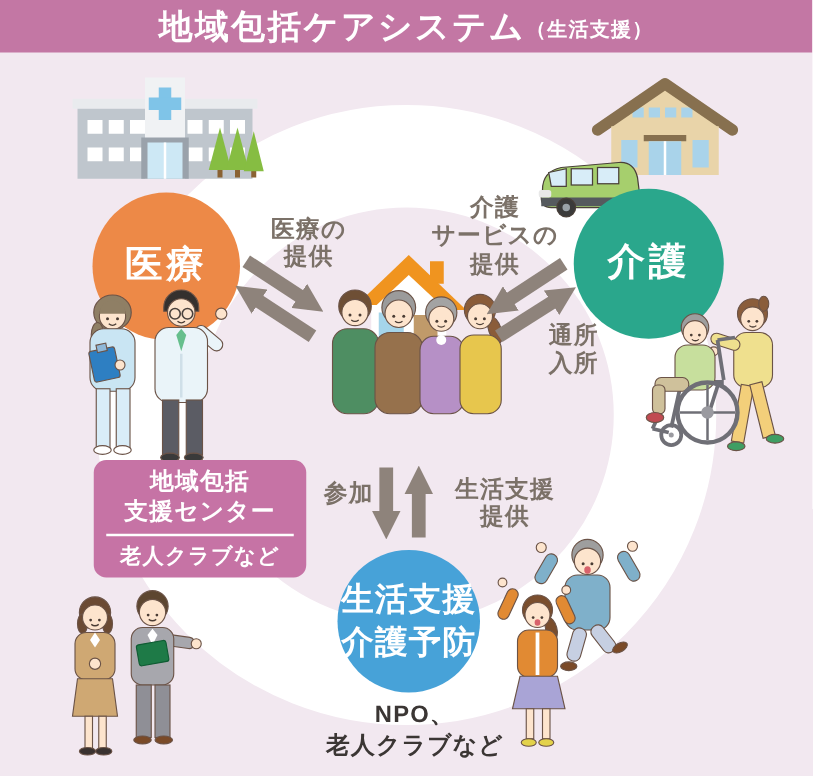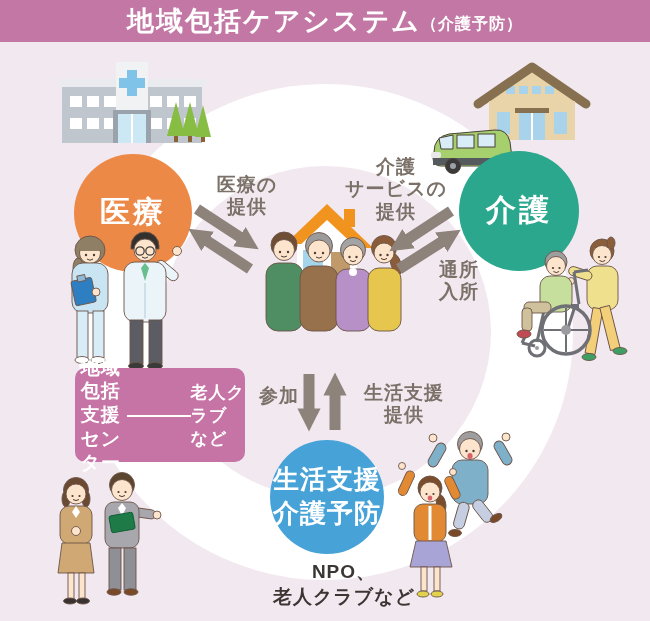--- a/index.html
+++ b/index.html
@@ -22,26 +22,26 @@
   }
   .node-label{
     position:absolute;transform:translate(-50%,-50%);
     color:#fff;font-weight:bold;text-align:center;white-space:pre-line;
   }
   .node-label.big{font-size:30px;letter-spacing:3px;}
   .node-label.small{font-size:26px;line-height:1.3;letter-spacing:1px;}
   .npo{
     position:absolute;transform:translate(-50%,-50%);
     white-space:pre-line;text-align:center;font-weight:bold;
-    font-size:19px;line-height:1.3;color:#3b3634;letter-spacing:1px;margin-left:12px;
+    font-size:19px;line-height:1.3;color:#3b3634;letter-spacing:1px;
   }
   .support-box{
     position:absolute;left:75px;top:368px;width:170px;height:94px;
     background:#c673a5;border-radius:10px;color:#fff;font-weight:bold;
-    display:flex;align-items:center;justify-content:center;
+    display:flex;flex-direction:column;align-items:center;justify-content:center;
   }
   .support-box .l1{font-size:19px;line-height:1.25;text-align:center;white-space:pre-line;letter-spacing:1px;}
   .support-box .divider{width:150px;height:2px;background:#fff;margin:5px 0 4px;}
   .support-box .l2{font-size:17px;letter-spacing:1px;}
 </style>
 </head>
 <body>
 
 <div class="stage">
 
@@ -336,16 +336,16 @@
 支援センター</div>
     <div class="divider"></div>
     <div class="l2">老人クラブなど</div>
   </div>
 
   <div class="npo" style="left:332px;top:585px;">NPO、
 老人クラブなど</div>
 
   <div class="header">
     <span class="main">地域包括ケアシステム</span>
-    <span class="suffix">（介護予防）</span>
+    <span class="suffix">（生活支援）</span>
   </div>
 
 </div>
 
 </body></html>

